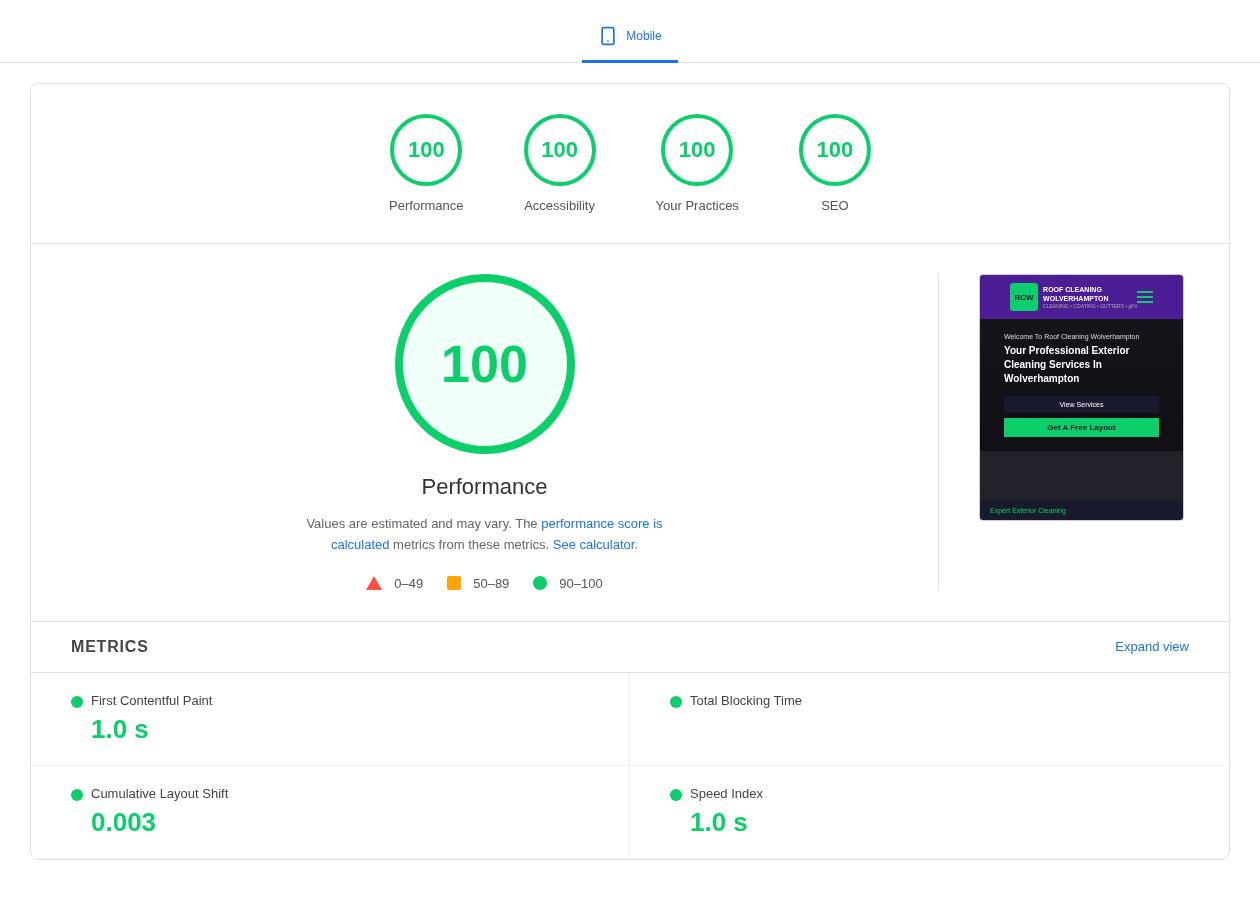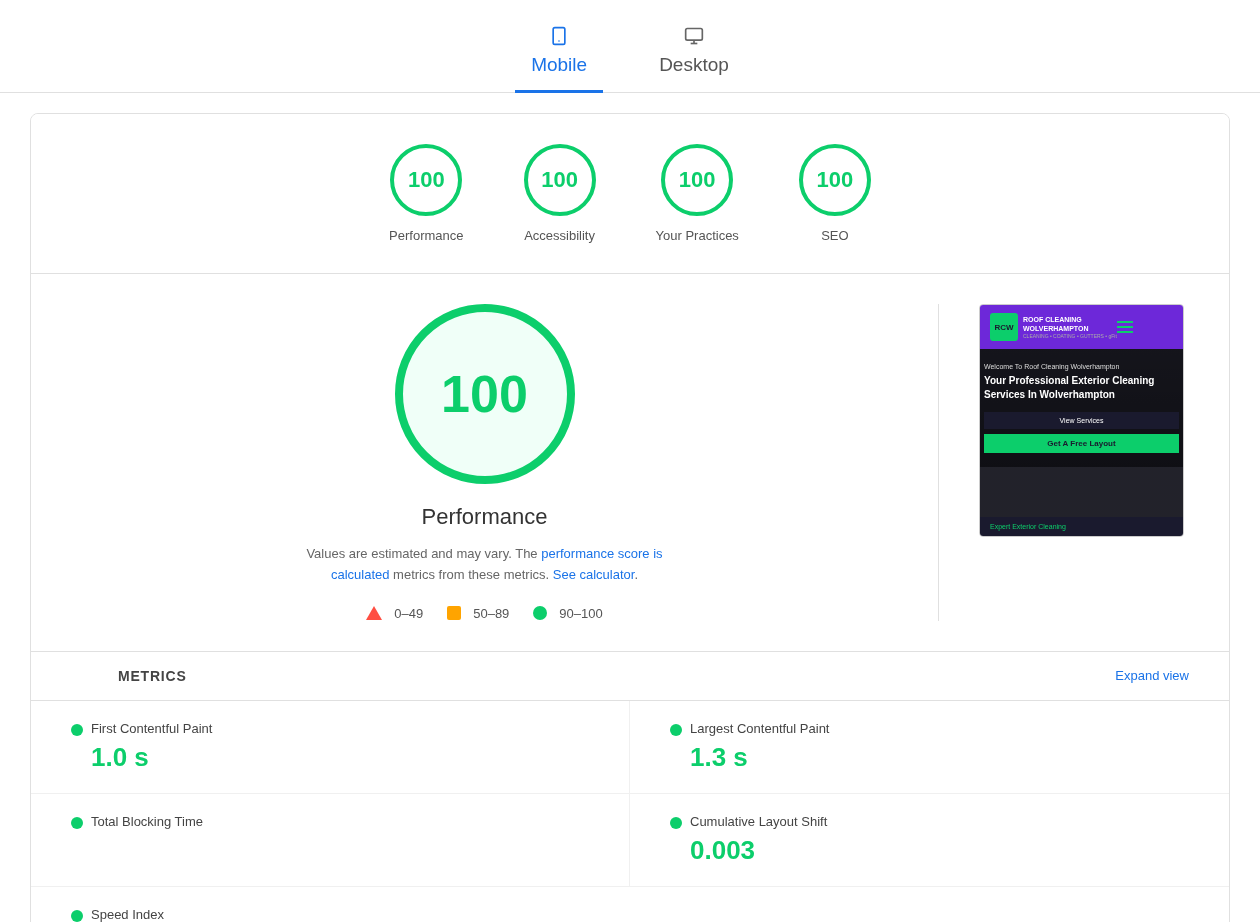--- a/index.html
+++ b/index.html
@@ -18,25 +18,24 @@
       padding: 16px 0 0 0;
       border-bottom: 1px solid #e0e0e0;
       background: #fff;
     }
     .tab-item {
       display: flex;
       align-items: center;
       gap: 8px;
       padding: 10px 16px 14px;
       cursor: pointer;
-      font-size: 19px;
+      font-size: 12px;
       color: #555;
       border-bottom: 3px solid transparent;
       margin-bottom: -1px;
-      flex-direction: column;
     }
     .tab-item.active {
       color: #1a73e8;
       border-bottom: 3px solid #1a73e8;
       font-weight: 500;
     }
     .tab-icon {
       width: 20px;
       height: 20px;
     }
@@ -166,24 +165,24 @@
       flex-shrink: 0;
     }
     .phone-preview {
       width: 205px;
       border: 1px solid #ccc;
       border-radius: 4px;
       overflow: hidden;
       font-size: 9px;
     }
     .phone-header {
-      background: #6d28d9;
+      background: #4c1d95;
       padding: 8px 10px;
       display: flex;
-      justify-content: flex-start;
+      justify-content: center;
       align-items: center;
     }
     .phone-logo {
       display: flex;
       align-items: center;
       gap: 5px;
     }
     .phone-logo-icon {
       width: 28px;
       height: 28px;
@@ -212,21 +211,21 @@
       gap: 3px;
     }
     .phone-hamburger span {
       display: block;
       width: 16px;
       height: 2px;
       background: #0cce6b;
     }
     .phone-hero {
       background: linear-gradient(rgba(0,0,0,0.6), rgba(0,0,0,0.7)), #334;
-      padding: 14px 4px;
+      padding: 14px 24px;
       color: #fff;
     }
     .phone-hero-sub {
       font-size: 7px;
       color: #ddd;
       margin-bottom: 4px;
     }
     .phone-hero-title {
       font-size: 10px;
       font-weight: 700;
@@ -270,26 +269,25 @@
       padding: 0;
     }
     .metrics-header {
       display: flex;
       justify-content: space-between;
       align-items: center;
       padding: 16px 40px;
       border-bottom: 1px solid #e0e0e0;
     }
     .metrics-title {
-      font-size: 14px;
+      font-size: 16px;
       font-weight: 600;
       color: #444;
       letter-spacing: 0.8px;
       text-transform: uppercase;
-      margin-left: 47px;
     }
     .expand-view {
       font-size: 13px;
       color: #1a73e8;
       cursor: pointer;
     }
     .metrics-grid {
       display: grid;
       grid-template-columns: 1fr 1fr;
       gap: 0;
@@ -335,28 +333,20 @@
 </head>
 <body>
 
 <div class="tab-bar">
   <div class="tab-item active">
     <svg class="tab-icon" viewBox="0 0 24 24" fill="none">
       <rect x="5" y="2" width="14" height="20" rx="2" ry="2" stroke="#1a73e8" stroke-width="2"></rect>
       <line x1="12" y1="18" x2="12" y2="18" stroke="#1a73e8" stroke-width="2" stroke-linecap="round"></line>
     </svg>
     <span>Mobile</span>
-  </div>
-  <div class="tab-item">
-    <svg class="tab-icon" viewBox="0 0 24 24" fill="none">
-      <rect x="2" y="3" width="20" height="14" rx="2" stroke="#666" stroke-width="2"></rect>
-      <line x1="8" y1="21" x2="16" y2="21" stroke="#666" stroke-width="2"></line>
-      <line x1="12" y1="17" x2="12" y2="21" stroke="#666" stroke-width="2"></line>
-    </svg>
-    <span>Desktop</span>
   </div>
 </div>
 
 <div class="main-container">
 
   <div class="score-row">
     <div class="score-item">
       <div class="score-circle">
         <span>100</span>
       </div>
@@ -447,27 +437,20 @@
     <div class="metrics-grid">
 
       <div class="metric-item">
         <div class="metric-name-row">
           <div class="metric-dot"></div>
           <span class="metric-name">First Contentful Paint</span>
         </div>
         <div class="metric-value">1.0 s</div>
       </div>
 
-      <div class="metric-item">
-        <div class="metric-name-row">
-          <div class="metric-dot"></div>
-          <span class="metric-name">Largest Contentful Paint</span>
-        </div>
-        <div class="metric-value">1.3 s</div>
-      </div>
 
       <div class="metric-item">
         <div class="metric-name-row">
           <div class="metric-dot"></div>
           <span class="metric-name">Total Blocking Time</span>
         </div>
       </div>
 
       <div class="metric-item">
         <div class="metric-name-row">

